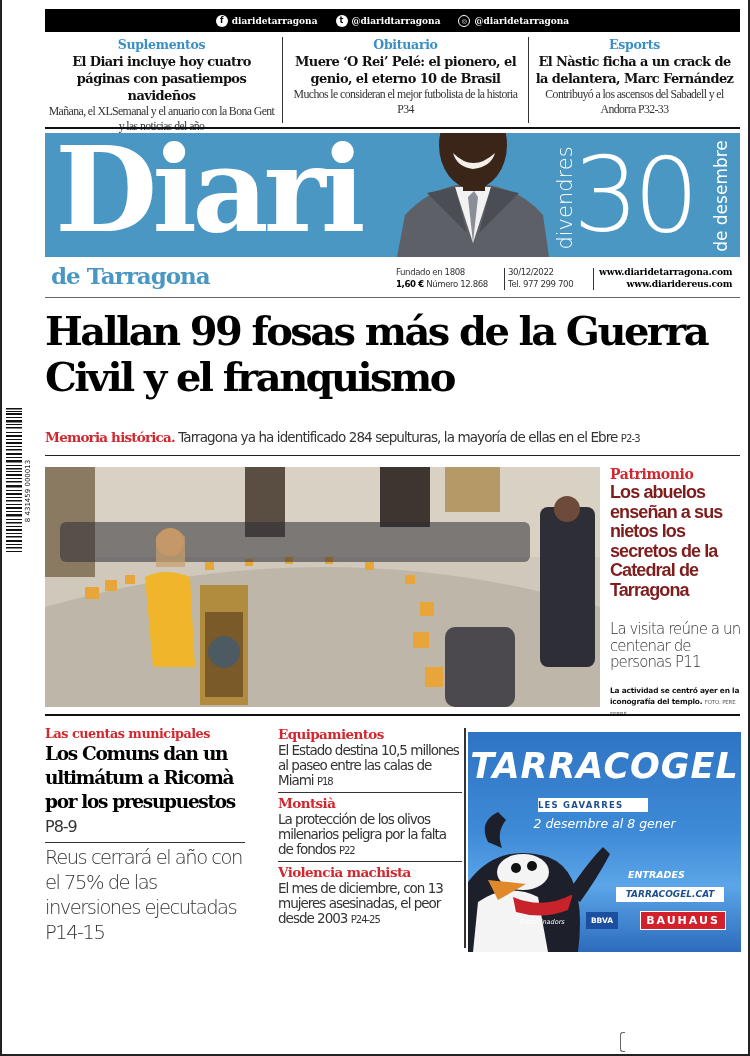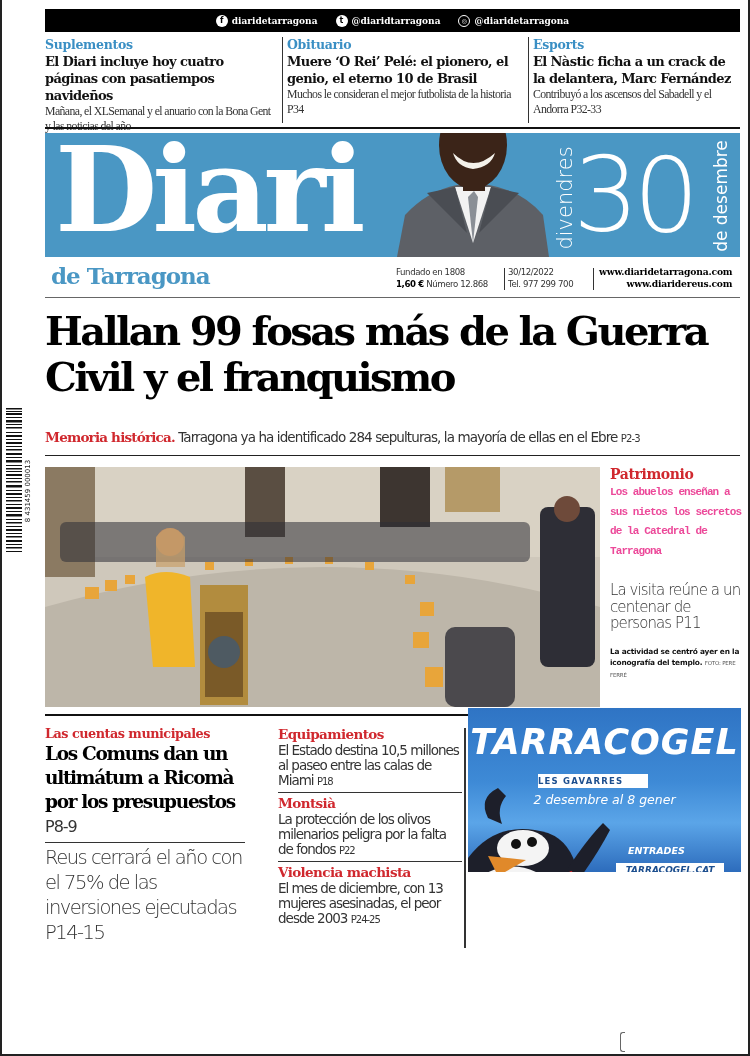--- a/index.html
+++ b/index.html
@@ -9,21 +9,21 @@
   .abs { position: absolute; }
 
   
   .social-bar { left: 45px; top: 9px; width: 695px; height: 23px; background: #000; display: flex; justify-content: center; align-items: center; gap: 18px; }
   .social-item { display: flex; align-items: center; gap: 4px; color: #fff; font-family: "DejaVu Serif", serif; font-weight: bold; font-size: 9px; }
   .soc-icon { width: 12px; height: 12px; border-radius: 50%; background: #fff; color: #000; font-family: "DejaVu Sans", sans-serif; font-size: 8px; font-weight: bold; display: flex; align-items: center; justify-content: center; }
   .soc-icon.ig { background: transparent; border: 1.3px solid #fff; color: #fff; font-size: 6px; }
 
   
   .teasers { left: 45px; top: 37px; width: 695px; height: 86px; display: flex; }
-  .teaser { flex: 1; padding-right: 4px; }
+  .teaser { flex: 1; padding-right: 4px; text-align: center; }
   .teaser + .teaser { border-left: 1px solid #333; padding-left: 4px; }
   .teaser:nth-child(2) { flex: 0 0 246px; }
   .teaser:nth-child(3) { flex: 0 0 212px; }
   .kicker-blue { color: #3a8fc4; font-family: "DejaVu Serif", serif; font-weight: bold; font-size: 12.5px; line-height: 16px; letter-spacing: -0.3px; }
   .teaser-title { font-weight: bold; font-size: 13px; line-height: 17px; letter-spacing: -0.6px; }
   .teaser-body { font-family: Liberation Serif, serif; font-size: 11.8px; line-height: 15px; letter-spacing: -0.6px; color: #333; }
   .rule { background: #111; height: 1.5px; }
 
   
   .masthead { left: 45px; top: 133px; width: 695px; height: 124px; background: #4a97c4; overflow: hidden; }
@@ -51,21 +51,21 @@
 
   
   .barcode { left: 6px; top: 408px; width: 20px; height: 165px; }
 
   
   .photo { left: 45px; top: 467px; width: 555px; height: 240px; overflow: hidden; background: #c9c2b5; }
 
   
   .side { left: 610px; top: 465px; width: 135px; }
   .side .kicker-red { font-family: "DejaVu Serif", serif; font-weight: bold; font-size: 14px; line-height: 18px; letter-spacing: -0.4px; }
-  .side-title { font-family: Liberation Mono, monospace; font-weight: bold; font-size: 11px; line-height: 19.5px; letter-spacing: -0.9px; color: #ec4899; }
+  .side-title { font-family: Liberation Sans, sans-serif; font-weight: bold; font-size: 18px; line-height: 19.5px; letter-spacing: -0.9px; color: #7f1d1d; }
   .side-body { margin-top: 21px; font-family: "DejaVu Sans", sans-serif; font-size: 15px; line-height: 16.5px; letter-spacing: -0.9px; color: #333; font-weight: 300; }
   .side-caption { margin-top: 14px; font-family: "DejaVu Sans", sans-serif; font-size: 7.4px; line-height: 11px; font-weight: bold; color: #111; letter-spacing: -0.2px; }
   .side-caption .credit { font-weight: normal; font-size: 5.5px; color: #555; }
 
   .rule-mid { left: 45px; top: 714px; width: 695px; height: 1.5px; background: #111; }
 
   
   .bl { left: 45px; top: 726px; width: 205px; }
   .bl .kicker-red { font-family: "DejaVu Serif", serif; font-weight: bold; font-size: 12.8px; line-height: 16px; letter-spacing: -0.5px; }
   .bl-title { font-family: "DejaVu Serif", serif; font-weight: 900; font-size: 18.5px; line-height: 24px; letter-spacing: -1.3px; color: #000; }
@@ -76,21 +76,21 @@
   
   .bm { left: 278px; top: 726px; width: 184px; }
   .bm-block { padding-bottom: 3px; }
   .bm-block + .bm-block { border-top: 1px solid #333; padding-top: 2px; }
   .bm .kicker-red { font-family: "DejaVu Serif", serif; font-weight: bold; font-size: 13.5px; line-height: 17px; letter-spacing: -0.6px; }
   .bm-body { font-family: "DejaVu Sans", sans-serif; font-size: 13.5px; line-height: 15px; letter-spacing: -1px; color: #333; }
   .bm-body .pg { font-size: 10px; }
   .bm-sep { left: 464px; top: 728px; width: 1.5px; height: 220px; background: #333; }
 
   
-  .ad { left: 468px; top: 708px; width: 273px; height: 164px; background: linear-gradient(180deg, #2f74c4 0%, #3e8ad6 45%, #5ba5e8 70%, #2d6cbc 100%); overflow: hidden; }
+  .ad { left: 468px; top: 732px; width: 273px; height: 220px; background: linear-gradient(180deg, #2f74c4 0%, #3e8ad6 45%, #5ba5e8 70%, #2d6cbc 100%); overflow: hidden; }
   .ad-title { position: absolute; left: 0; right: 0; top: 14px; text-align: center; color: #fff; font-family: "DejaVu Sans", sans-serif; font-weight: bold; font-style: italic; font-size: 35px; letter-spacing: 1px; }
   .ad-venue { position: absolute; left: 70px; top: 66px; width: 110px; height: 14px; background: #fff; color: #1d4f8f; font-family: "DejaVu Sans", sans-serif; font-weight: bold; font-size: 8.5px; letter-spacing: 1.2px; line-height: 14px; }
   .ad-dates { position: absolute; left: 0; right: 0; top: 84px; text-align: center; color: #fff; font-family: "DejaVu Sans", sans-serif; font-style: italic; font-size: 12.5px; }
   .ad-entrades { position: absolute; left: 160px; top: 137px; color: #fff; font-family: "DejaVu Sans", sans-serif; font-style: italic; font-weight: bold; font-size: 9.5px; }
   .ad-url { position: absolute; left: 148px; top: 155px; width: 108px; height: 15px; background: #fff; color: #1d4f8f; font-family: "DejaVu Sans", sans-serif; font-style: italic; font-weight: bold; font-size: 9px; text-align: center; line-height: 15px; }
   .ad-sponsors-label { position: absolute; left: 52px; top: 186px; color: #fff; font-family: "DejaVu Sans", sans-serif; font-style: italic; font-size: 6.5px; }
   .ad-bbva { position: absolute; left: 118px; top: 180px; width: 32px; height: 17px; background: #1c4fa0; color: #fff; font-family: "DejaVu Sans", sans-serif; font-size: 7.5px; font-weight: bold; text-align: center; line-height: 17px; }
   .ad-bauhaus { position: absolute; left: 172px; top: 179px; width: 86px; height: 19px; background: #d3202a; border: 1px solid #fff; color: #fff; font-family: "DejaVu Sans", sans-serif; font-size: 11px; font-weight: bold; letter-spacing: 2px; text-align: center; line-height: 17px; }
   .ad-penguin { position: absolute; left: 0; top: 70px; width: 150px; height: 150px; }
 

